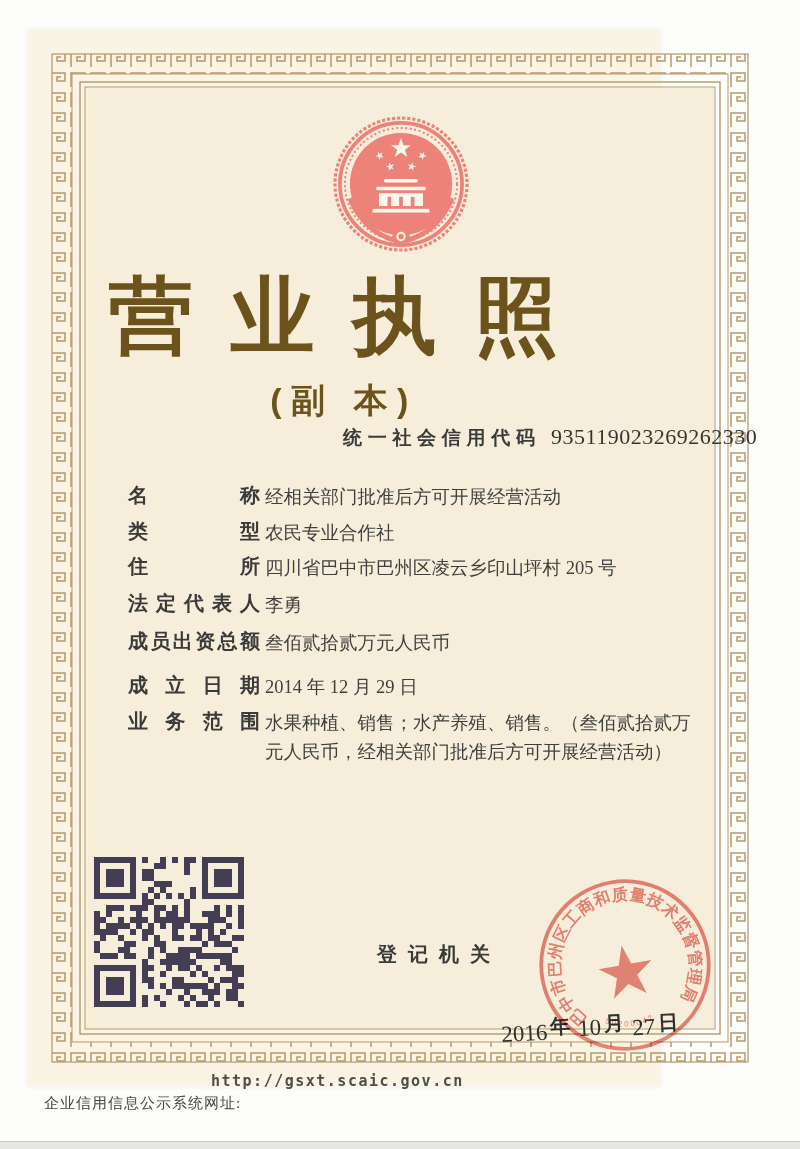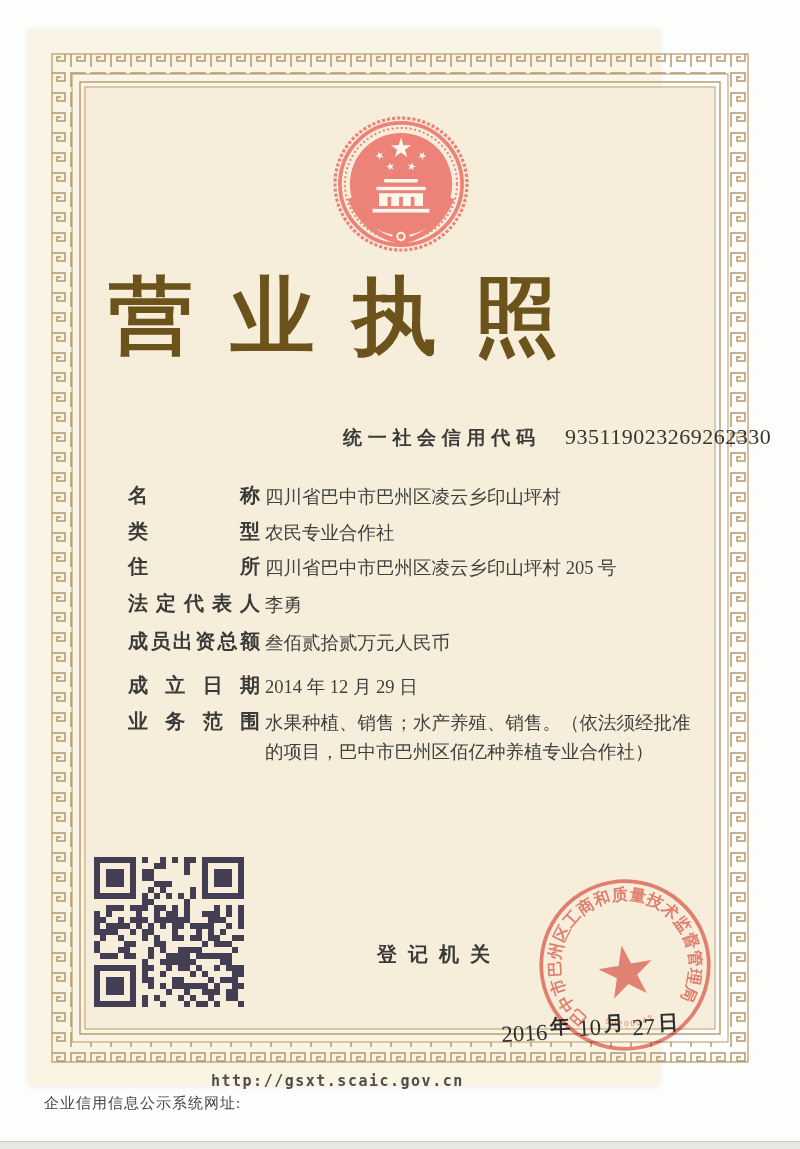--- a/index.html
+++ b/index.html
@@ -22,21 +22,21 @@
     text-align:center;font-size:84px;font-weight:bold;color:#6b531b;
     letter-spacing:0.45em;margin-right:-0.45em;text-indent:0.2em;
     font-family:"Liberation Sans",sans-serif;white-space:nowrap;
   }
   .subtitle{
     position:absolute;left:0;top:348px;width:100%;text-align:center;
     font-size:34px;font-weight:bold;color:#6b531b;letter-spacing:0.28em;margin-right:-0.28em;
   }
   .code-row{position:absolute;left:315px;top:394px;white-space:nowrap;}
   .code-label{font-size:19px;font-weight:bold;color:#3b3b3b;letter-spacing:0.30em;margin-top:42px;}
-  .code-value{font-size:22px;color:#35352f;font-family:"Liberation Serif",serif;letter-spacing:0.5px;margin-left:20px;}
+  .code-value{font-size:22px;color:#35352f;font-family:"Liberation Serif",serif;letter-spacing:0.5px;margin-left:6px;}
   .field{position:absolute;left:100px;width:572px;}
   .flabel{
     position:absolute;left:0;top:0;width:132px;
     font-size:20px;font-weight:bold;color:#3a3a3a;
     text-align:justify;text-align-last:justify;
   }
   .fvalue{
     position:absolute;left:137px;top:1px;width:435px;
     font-size:18.5px;color:#3f3f3d;line-height:29px;
     font-family:"Liberation Serif",serif;
@@ -127,29 +127,30 @@
       <rect x="48.7" y="59" width="2.6" height="6.5" fill="#ec8278"></rect>
       <rect x="56.9" y="59" width="2.6" height="6.5" fill="#ec8278"></rect>
       <rect x="30" y="67.5" width="40" height="2.6" fill="#fdf7ec"></rect>
       <path d="M14,60 Q24,84 47,90" fill="none" stroke="#ec8278" stroke-width="3.4"></path>
       <path d="M86,60 Q76,84 53,90" fill="none" stroke="#ec8278" stroke-width="3.4"></path>
       <circle cx="50" cy="87" r="6.2" fill="#ec8278"></circle>
       <circle cx="50" cy="87" r="2.6" fill="none" stroke="#fdf7ec" stroke-width="1.4"></circle>
     </svg>
 
     <div class="title">营业执照</div>
+    <div class="subtitle">(副 本)</div>
 
     <div class="code-row">
       <span class="code-label">统一社会信用代码</span>
       <span class="code-value">935119023269262330</span>
     </div>
 
     <div class="field" style="top:452px">
       <div class="flabel">名称</div>
-      <div class="fvalue">四川省巴中市巴州区凌云乡印山坪村</div>
+      <div class="fvalue">经相关部门批准后方可开展经营活动</div>
     </div>
     <div class="field" style="top:488px">
       <div class="flabel">类型</div>
       <div class="fvalue">农民专业合作社</div>
     </div>
     <div class="field" style="top:523px">
       <div class="flabel">住所</div>
       <div class="fvalue">四川省巴中市巴州区凌云乡印山坪村 205 号</div>
     </div>
     <div class="field" style="top:560px">
@@ -159,21 +160,21 @@
     <div class="field" style="top:598px">
       <div class="flabel">成员出资总额</div>
       <div class="fvalue">叁佰贰拾贰万元人民币</div>
     </div>
     <div class="field" style="top:642px">
       <div class="flabel">成立日期</div>
       <div class="fvalue">2014 年 12 月 29 日</div>
     </div>
     <div class="field" style="top:678px">
       <div class="flabel">业务范围</div>
-      <div class="fvalue">水果种植、销售；水产养殖、销售。（依法须经批准的项目，巴中市巴州区佰亿种养植专业合作社）</div>
+      <div class="fvalue">水果种植、销售；水产养殖、销售。（叁佰贰拾贰万元人民币，经相关部门批准后方可开展经营活动）</div>
     </div>
 
 
     <svg id="qr-svg" class="qr" viewBox="0 0 150 150" fill="#35304a">
         <rect x="0" y="0" width="6" height="6"></rect>
         <rect x="6" y="0" width="6" height="6"></rect>
         <rect x="12" y="0" width="6" height="6"></rect>
         <rect x="18" y="0" width="6" height="6"></rect>
         <rect x="24" y="0" width="6" height="6"></rect>
         <rect x="30" y="0" width="6" height="6"></rect>

